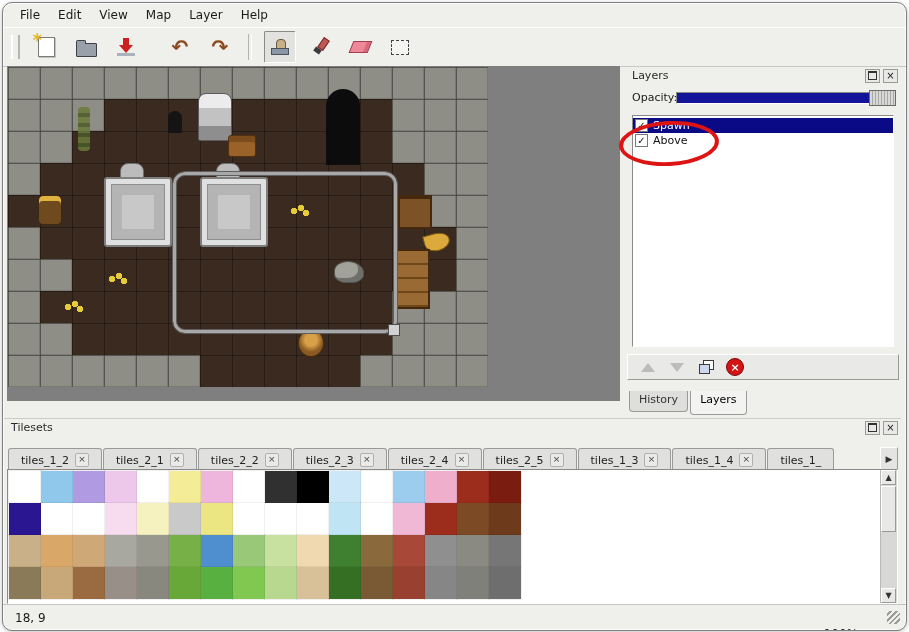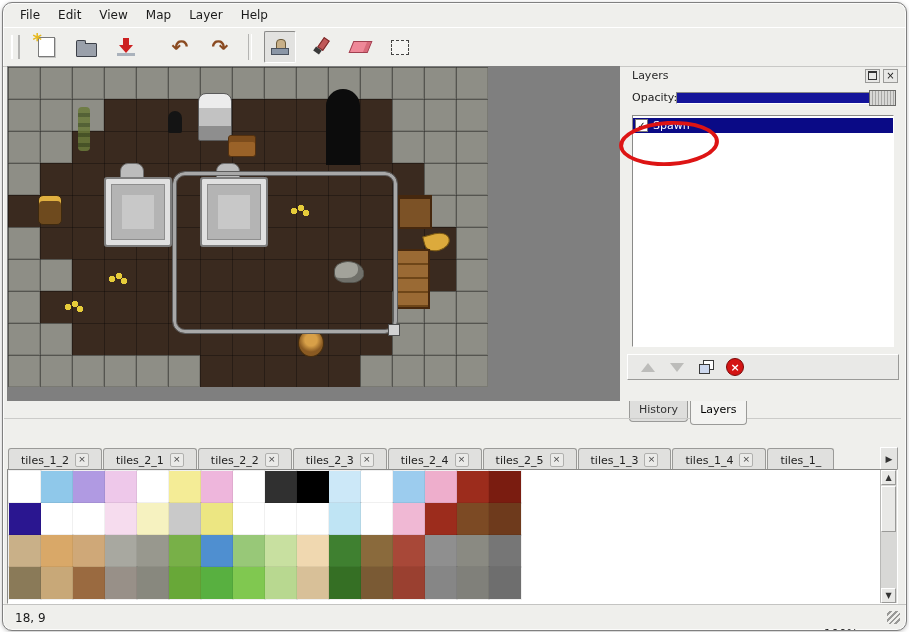--- a/index.html
+++ b/index.html
@@ -88,21 +88,21 @@
   .dock-btns{position:absolute;left:2px;right:2px;top:287px;height:26px;background:#e9e9e7;border:1px solid;border-color:#ffffff #9a9a98 #9a9a98 #ffffff;display:flex;align-items:center;padding-left:8px;box-sizing:border-box}
   .ibtn{width:24px;height:20px;display:flex;align-items:center;justify-content:center;margin-right:5px}
   .chev.up{width:0;height:0;border-left:7px solid transparent;border-right:7px solid transparent;border-bottom:9px solid #bcbcba}
   .chev.down{width:0;height:0;border-left:7px solid transparent;border-right:7px solid transparent;border-top:9px solid #bcbcba}
   .copy-glyph{position:relative;width:15px;height:14px;display:block}
   .copy-glyph i{position:absolute;width:9px;height:8px;border:1px solid #3a3a3a;background:#fff}
   .copy-glyph i:first-child{left:4px;top:0}
   .copy-glyph i:last-child{left:0;top:4px;background:#cdd8ee}
   .del{width:16px;height:16px;border-radius:50%;background:#d41414;border:1px solid #7a0808;color:#fff;font-size:11px;font-weight:bold;display:flex;align-items:center;justify-content:center;line-height:1}
   .del::before{content:"×"}
-  .dock-tabs{position:absolute;left:4px;top:334px;height:24px;display:flex}
+  .dock-tabs{position:absolute;left:4px;top:324px;height:24px;display:flex}
   .btab{height:18px;padding:2px 9px 0;background:#dededc;border:1px solid #9a9a98;border-top:none;border-radius:0 0 4px 4px;margin-right:2px;color:#333}
   .btab.active{background:#f3f3f1;height:21px;font-weight:normal;color:#000;z-index:2}
 
   .annotation{position:absolute;left:616px;top:118px;width:92px;height:37px;border:4px solid #dd1414;border-radius:50%;transform:rotate(-3deg);z-index:50;pointer-events:none}
 
   
   .tsdock{position:absolute;left:1px;top:415px;width:897px;height:186px;border-top:1px solid #cbcbc9}
   .ts-tabs{position:absolute;left:4px;top:24px;right:22px;height:27px;display:flex;overflow:hidden;border-bottom:1px solid #9a9a98}
   .tstab{display:inline-flex;align-items:center;gap:6px;padding:2px 12px;background:#e0e0de;border:1px solid #9a9a98;border-bottom:none;border-radius:3px 3px 0 0;margin-right:1px;height:18px;margin-top:5px;color:#222;flex:0 0 auto}
   .tstab.active{background:#f4f4f2;height:22px;margin-top:1px;position:relative;z-index:2}
@@ -366,20 +366,24 @@
       <div class="slider">
         <div class="fill" style="width: 90%; background: rgb(20, 20, 154);"></div>
         <div class="shandle"></div>
       </div>
     </div>
     <div class="layer-list">
         <div class="layer-row selected" style="background: rgb(10, 10, 134);">
           <span class="checkbox checked"></span>
           <span class="layer-label">Spawn</span>
         </div>
+        <div class="layer-row">
+          <span class="checkbox checked"></span>
+          <span class="layer-label">Above</span>
+        </div>
       </div>
     <div class="dock-btns">
       <div class="ibtn">
           <span class="chev up"></span>
         </div>
       <div class="ibtn">
           <span class="chev down"></span>
         </div>
       <div class="ibtn">
           <span class="copy-glyph">
@@ -393,20 +397,28 @@
     </div>
     <div class="dock-tabs">
       <div class="btab">History</div>
       <div class="btab active">Layers</div>
     </div>
   </div>
 
   <div class="annotation" style="border-color: rgb(221, 20, 20);"></div>
 
   <div class="tsdock">
+    <div class="dock-title">
+      <span>Tilesets</span>
+      <span class="spacer"></span>
+      <span class="wbtn">
+          <span class="float-glyph"></span>
+        </span>
+      <span class="wbtn close"></span>
+    </div>
     <div class="ts-tabs">
         <div class="tstab">
           <span class="tstab-label">tiles_1_2</span>
           <span class="tab-x"></span>
         </div>
         <div class="tstab">
           <span class="tstab-label">tiles_2_1</span>
           <span class="tab-x"></span>
         </div>
         <div class="tstab">

